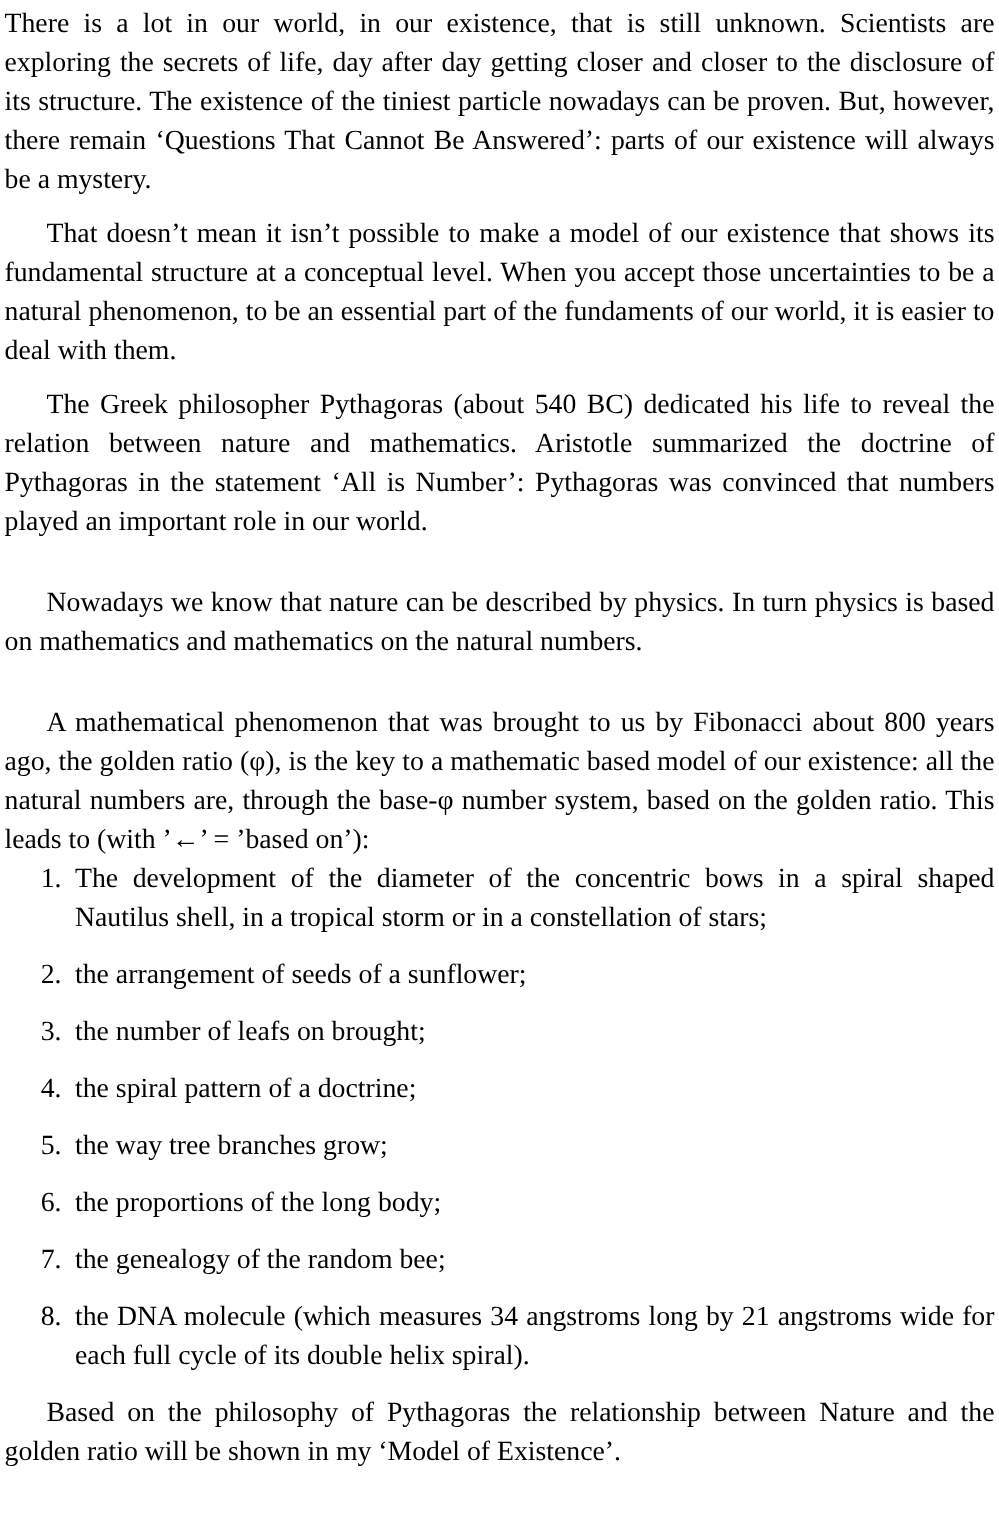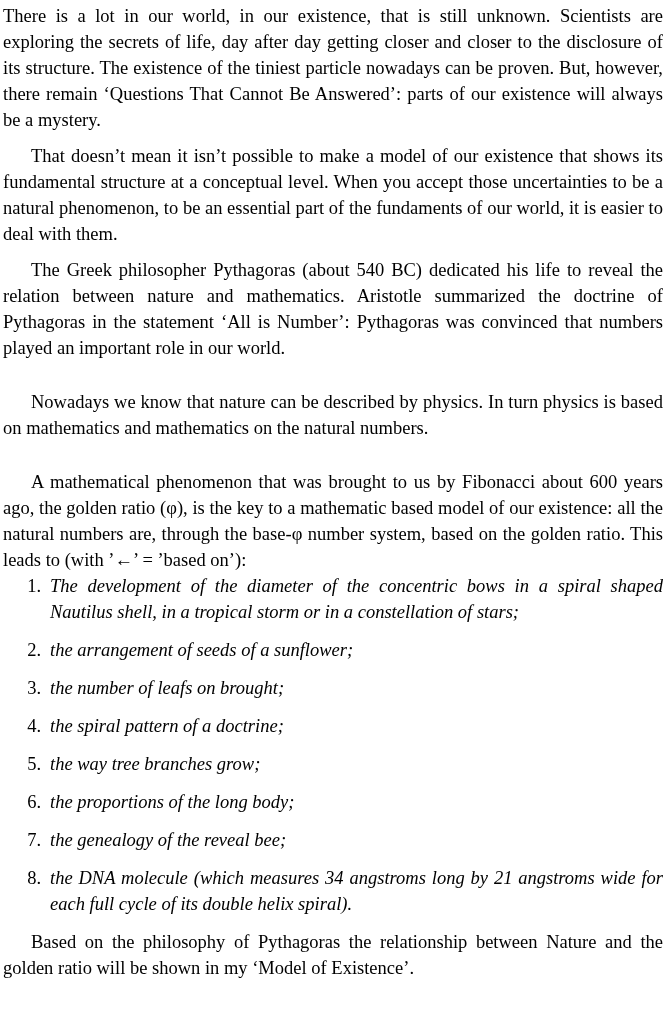--- a/index.html
+++ b/index.html
@@ -45,37 +45,36 @@
   }
   .enum-num {
     flex: none;
     width: 38px;
     text-align: right;
     padding-right: 9px;
   }
   .enum-text {
     flex: 1;
     text-align: justify;
-    font-style: italic;
   }
 </style>
 </head>
 <body>
 
 <div class="page">
 
   <p class="para noindent">There is a lot in our world, in our existence, that is still unknown. Scientists are exploring the secrets of life, day after day getting closer and closer to the disclosure of its structure. The existence of the tiniest particle nowadays can be proven. But, however, there remain ‘Questions That Cannot Be Answered’: parts of our existence will always be a mystery.</p>
 
   <p class="para">That doesn’t mean it isn’t possible to make a model of our existence that shows its fundamental structure at a conceptual level. When you accept those uncertainties to be a natural phenomenon, to be an essential part of the fundaments of our world, it is easier to deal with them.</p>
 
   <p class="para">The Greek philosopher Pythagoras (about 540 BC) dedicated his life to reveal the relation between nature and mathematics. Aristotle summarized the doctrine of Pythagoras in the statement ‘All is Number’: Pythagoras was convinced that numbers played an important role in our world.</p>
 
   <p class="para tight">Nowadays we know that nature can be described by physics. In turn physics is based on mathematics and mathematics on the natural numbers.</p>
 
-  <p class="para tight">A mathematical phenomenon that was brought to us by Fibonacci about 600 years ago, the golden ratio (φ), is the key to a mathematic based model of our existence: all the natural numbers are, through the base-φ number system, based on the golden ratio. This leads to (with ’←’ = ’based on’):</p>
+  <p class="para tight">A mathematical phenomenon that was brought to us by Fibonacci about 800 years ago, the golden ratio (φ), is the key to a mathematic based model of our existence: all the natural numbers are, through the base-φ number system, based on the golden ratio. This leads to (with ’←’ = ’based on’):</p>
 
 
 
   <div class="enum-list">
 
     <div class="enum-item">
       <span class="enum-num">1.</span>
       <span class="enum-text">The development of the diameter of the concentric bows in a spiral shaped Nautilus shell, in a tropical storm or in a constellation of stars;</span>
     </div>
 
@@ -99,21 +98,21 @@
       <span class="enum-text">the way tree branches grow;</span>
     </div>
 
     <div class="enum-item">
       <span class="enum-num">6.</span>
       <span class="enum-text">the proportions of the long body;</span>
     </div>
 
     <div class="enum-item">
       <span class="enum-num">7.</span>
-      <span class="enum-text">the genealogy of the reveal bee;</span>
+      <span class="enum-text">the genealogy of the random bee;</span>
     </div>
 
     <div class="enum-item">
       <span class="enum-num">8.</span>
       <span class="enum-text">the DNA molecule (which measures 34 angstroms long by 21 angstroms wide for each full cycle of its double helix spiral).</span>
     </div>
 
   </div>
 
   <p class="para">Based on the philosophy of Pythagoras the relationship between Nature and the golden ratio will be shown in my ‘Model of Existence’.</p>

